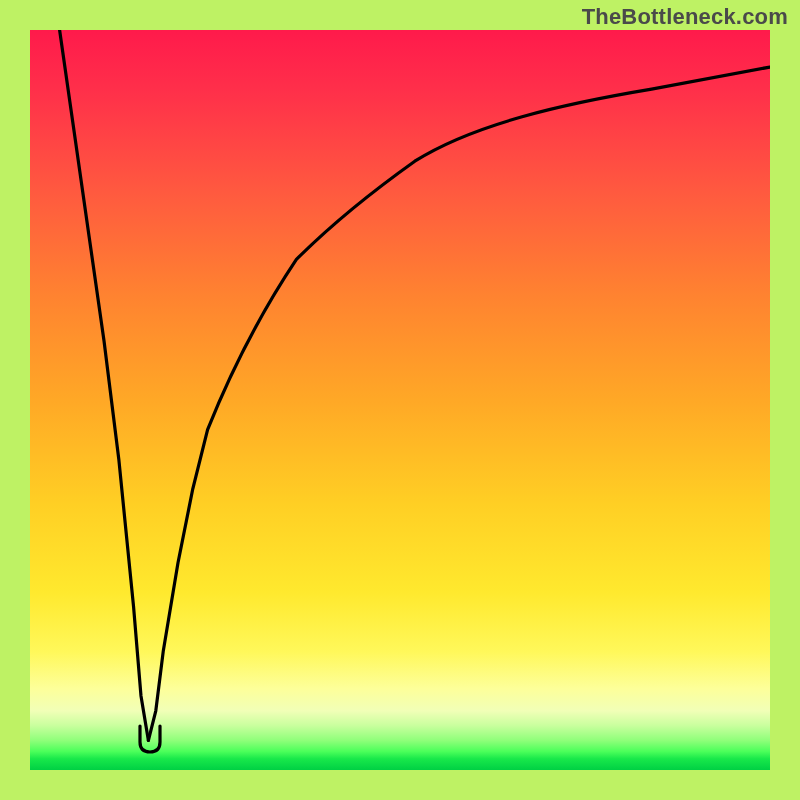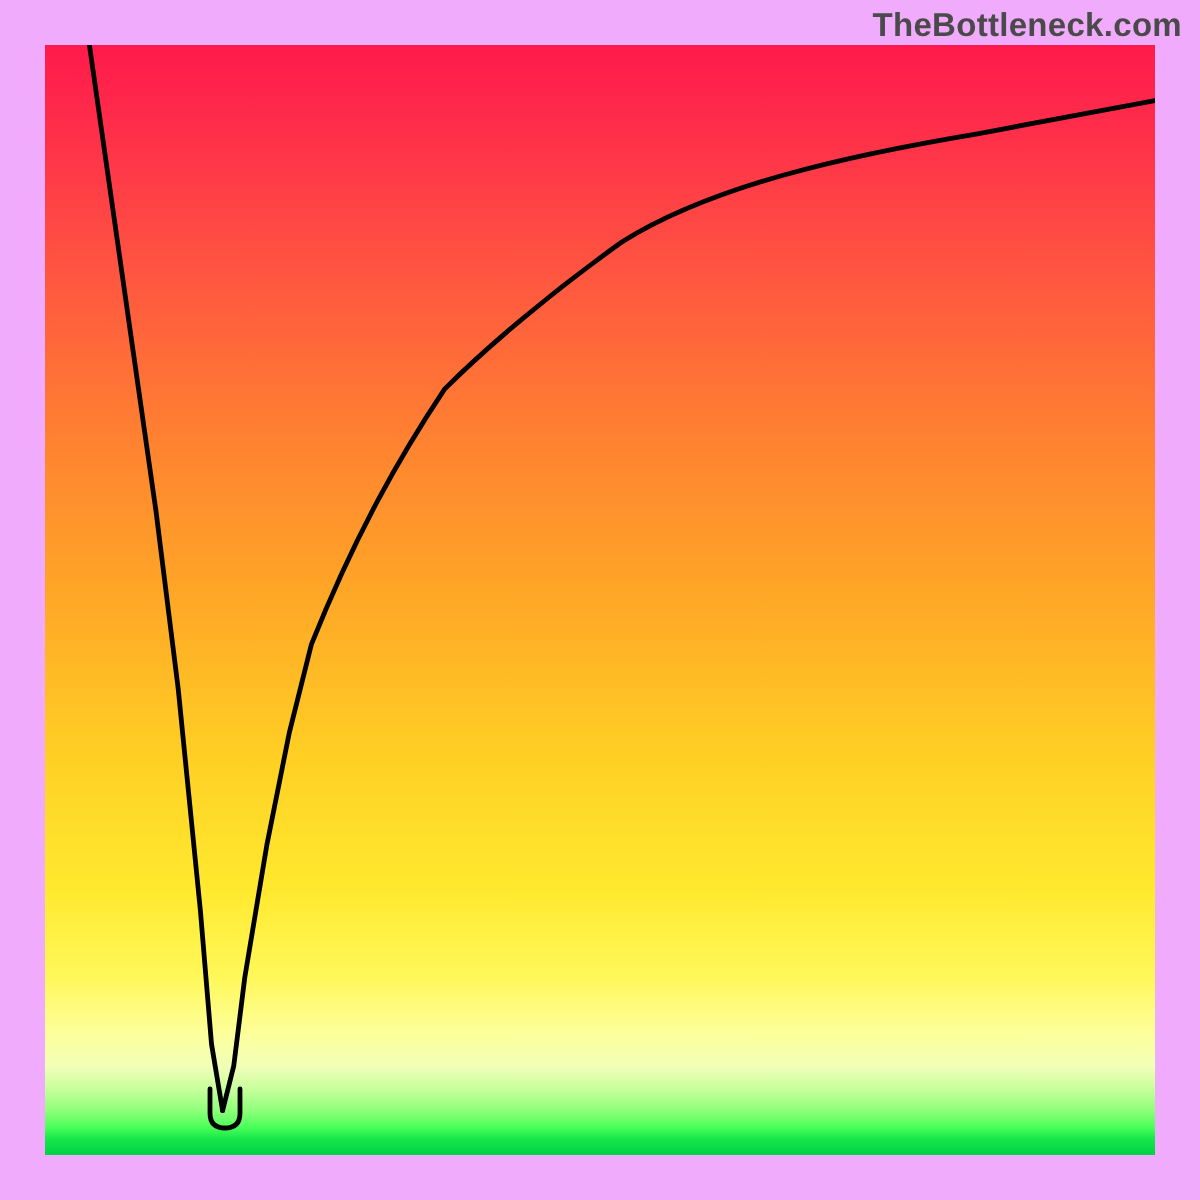--- a/index.html
+++ b/index.html
@@ -7,21 +7,21 @@
     padding: 0;
     width: 800px;
     height: 800px;
     overflow: hidden;
     background: #000;
     font-family: Arial, Helvetica, sans-serif;
   }
   .frame {
     position: absolute;
     inset: 0;
-    background: #f0abfc;
+    background: #bef264;
   }
   .plot-area {
     position: absolute;
     left: 30px;
     top: 30px;
     width: 740px;
     height: 740px;
     overflow: hidden;
   }
   .gradient {

